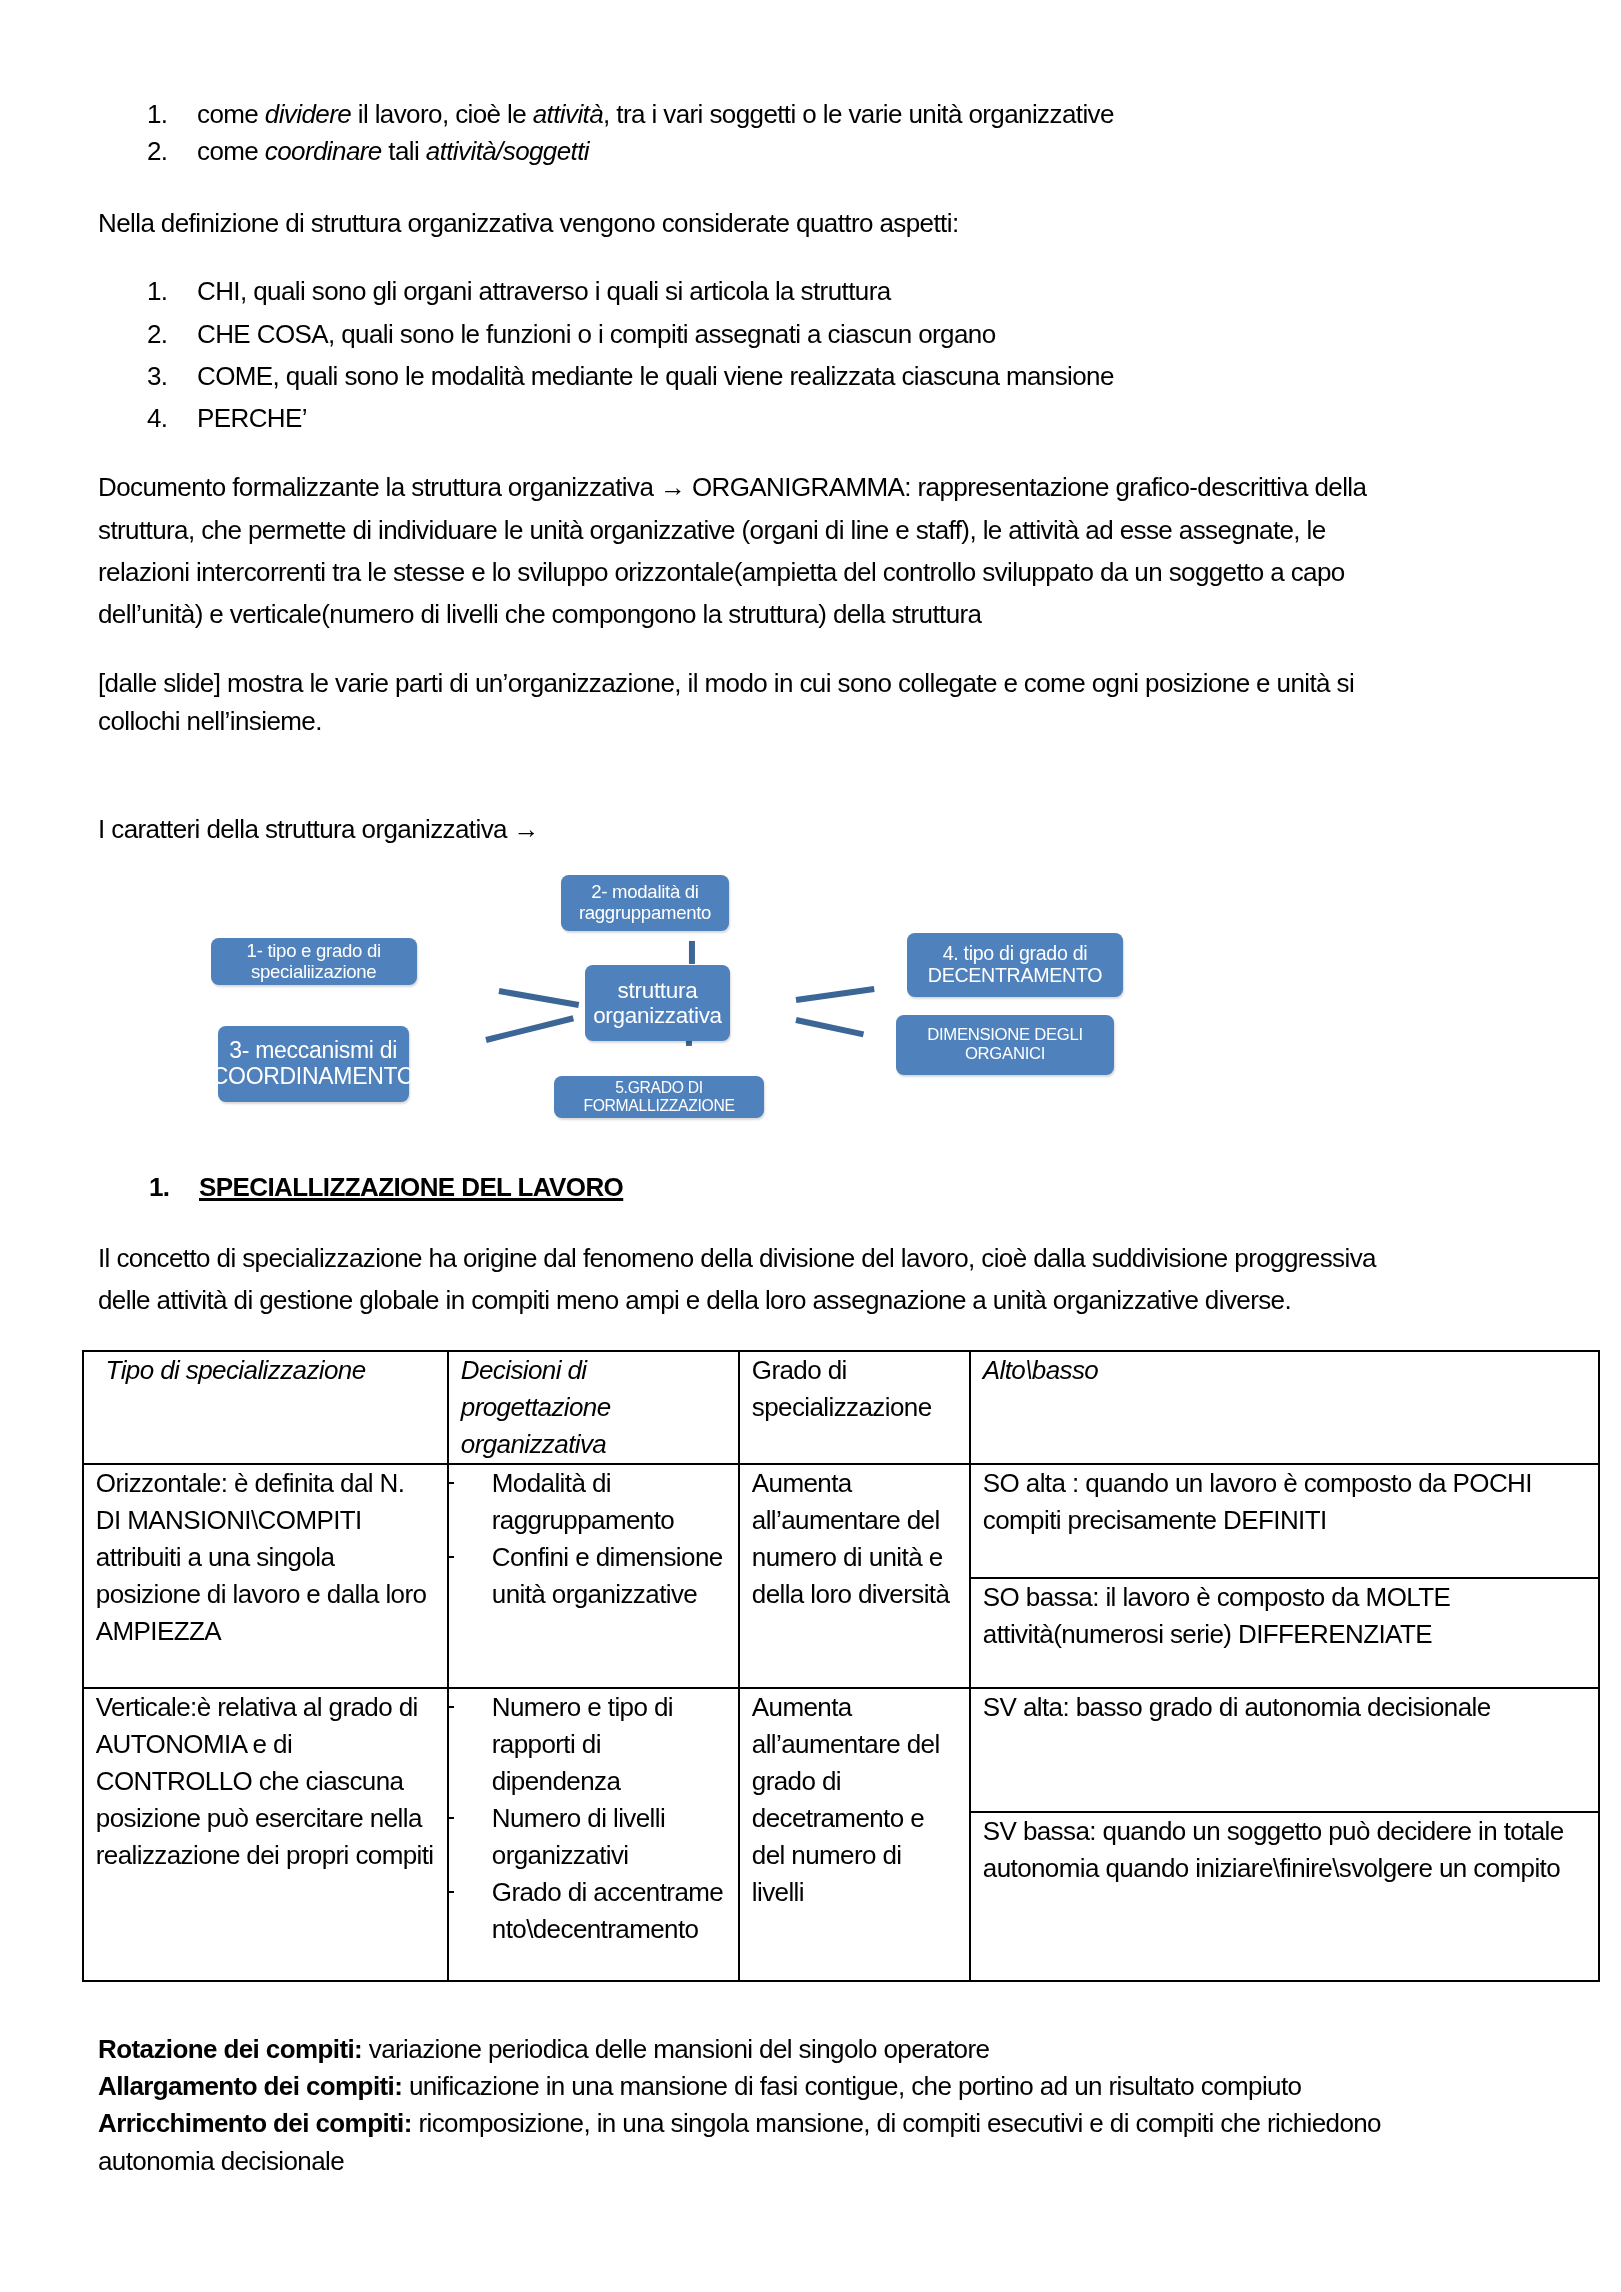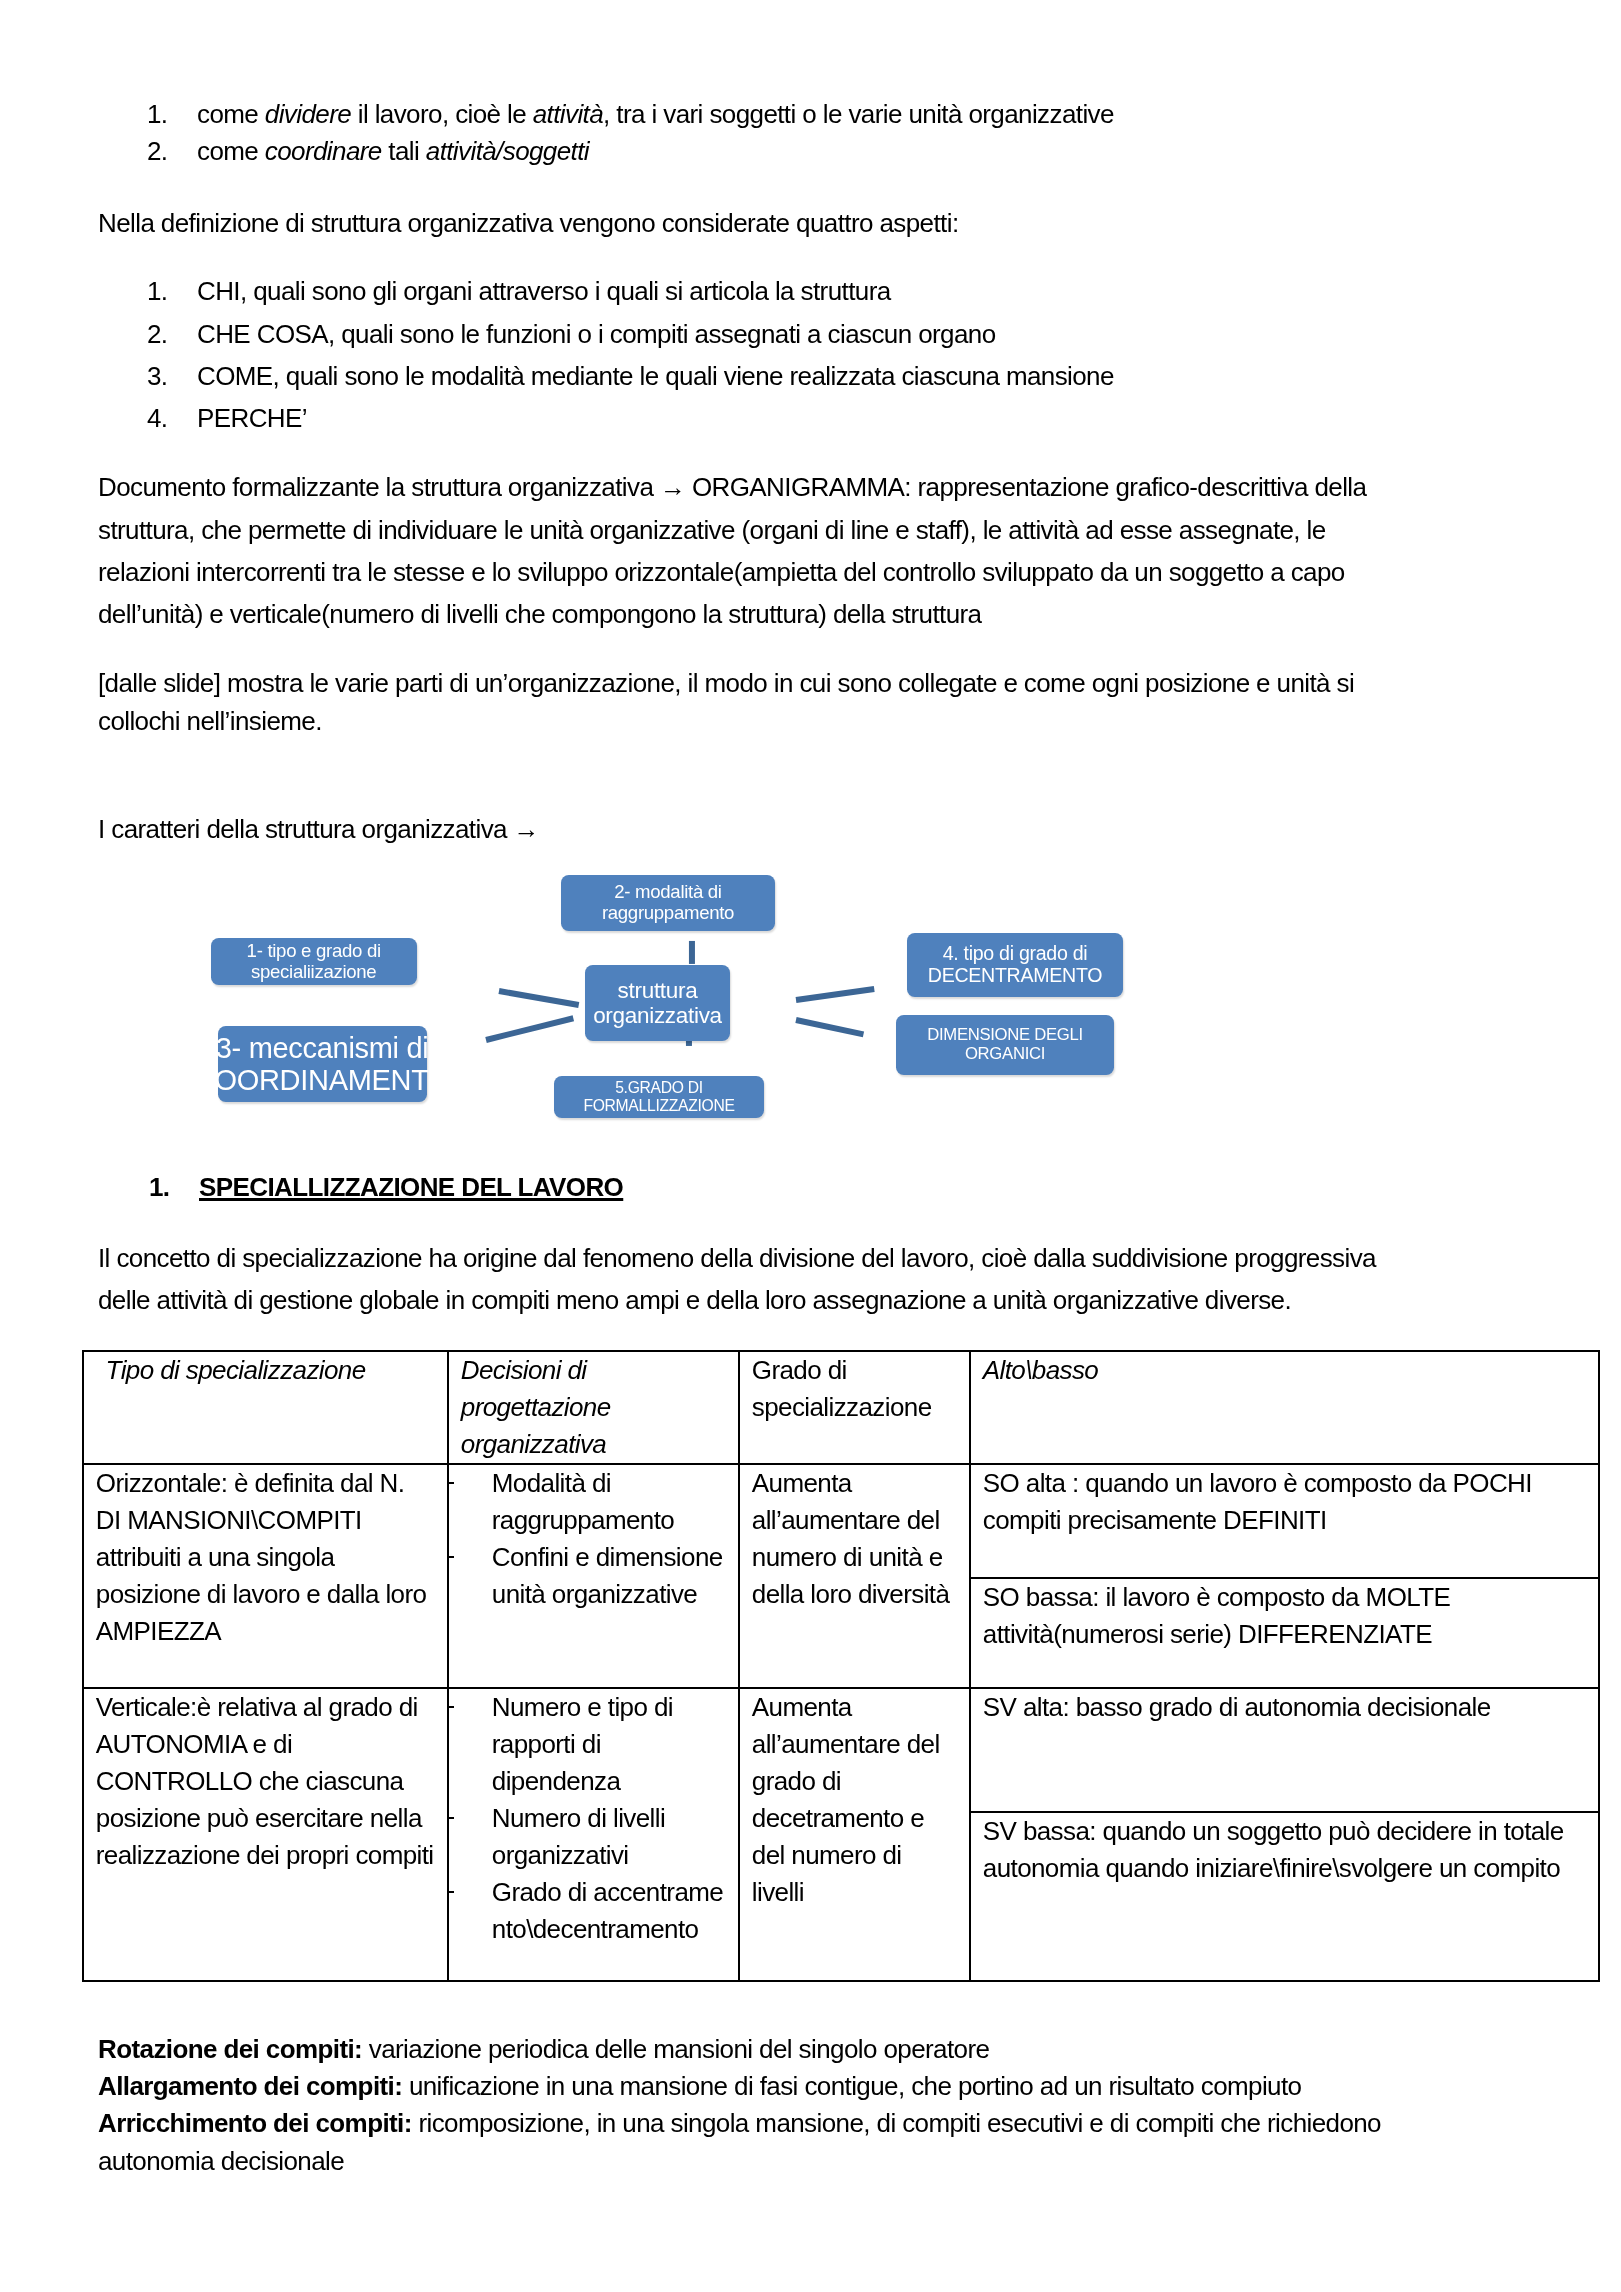--- a/index.html
+++ b/index.html
@@ -77,27 +77,27 @@
   <div class="conn" style="left:303px; top:121px; width:81px; transform:rotate(10deg);"></div>
   <div class="conn" style="left:290px; top:170px; width:90px; transform:rotate(-14deg);"></div>
   <div class="conn" style="left:496px; top:71px; width:22.5px; transform:rotate(90deg);"></div>
   <div class="conn" style="left:493px; top:147px; width:29px; transform:rotate(90deg);"></div>
   <div class="conn" style="left:600px; top:130px; width:79px; transform:rotate(-8deg);"></div>
   <div class="conn" style="left:600px; top:150px; width:69px; transform:rotate(12deg);"></div>
 
   <div class="node" style="left:14.7px; top:71px; width:206px; height:47px; font-size:18.6px;">
       <span>1- tipo e grado di specialiizazione</span>
     </div>
-  <div class="node" style="left:365px; top:7.8px; width:214px; height:56px; font-size:18.6px;">
+  <div class="node" style="left:365px; top:7.8px; width:168px; height:56px; font-size:18.6px;">
       <span>2- modalità di raggruppamento</span>
     </div>
   <div class="node" style="left:389px; top:98px; width:145px; height:76px; font-size:22.5px;">
       <span>struttura organizzativa</span>
     </div>
-  <div class="node" style="left:21.6px; top:159px; width:209px; height:76px; font-size:29px;">
+  <div class="node" style="left:21.6px; top:159px; width:191px; height:76px; font-size:23px;">
       <span>3- meccanismi di COORDINAMENTO</span>
     </div>
   <div class="node" style="left:358px; top:209px; width:210px; height:42px; font-size:15.7px;">
       <span>5.GRADO DI FORMALLIZZAZIONE</span>
     </div>
   <div class="node" style="left:711px; top:66px; width:216px; height:64px; font-size:19.6px;">
       <span>4. tipo di grado di DECENTRAMENTO</span>
     </div>
   <div class="node" style="left:700px; top:148px; width:218px; height:60px; font-size:16.7px;">
       <span>DIMENSIONE DEGLI ORGANICI</span>

